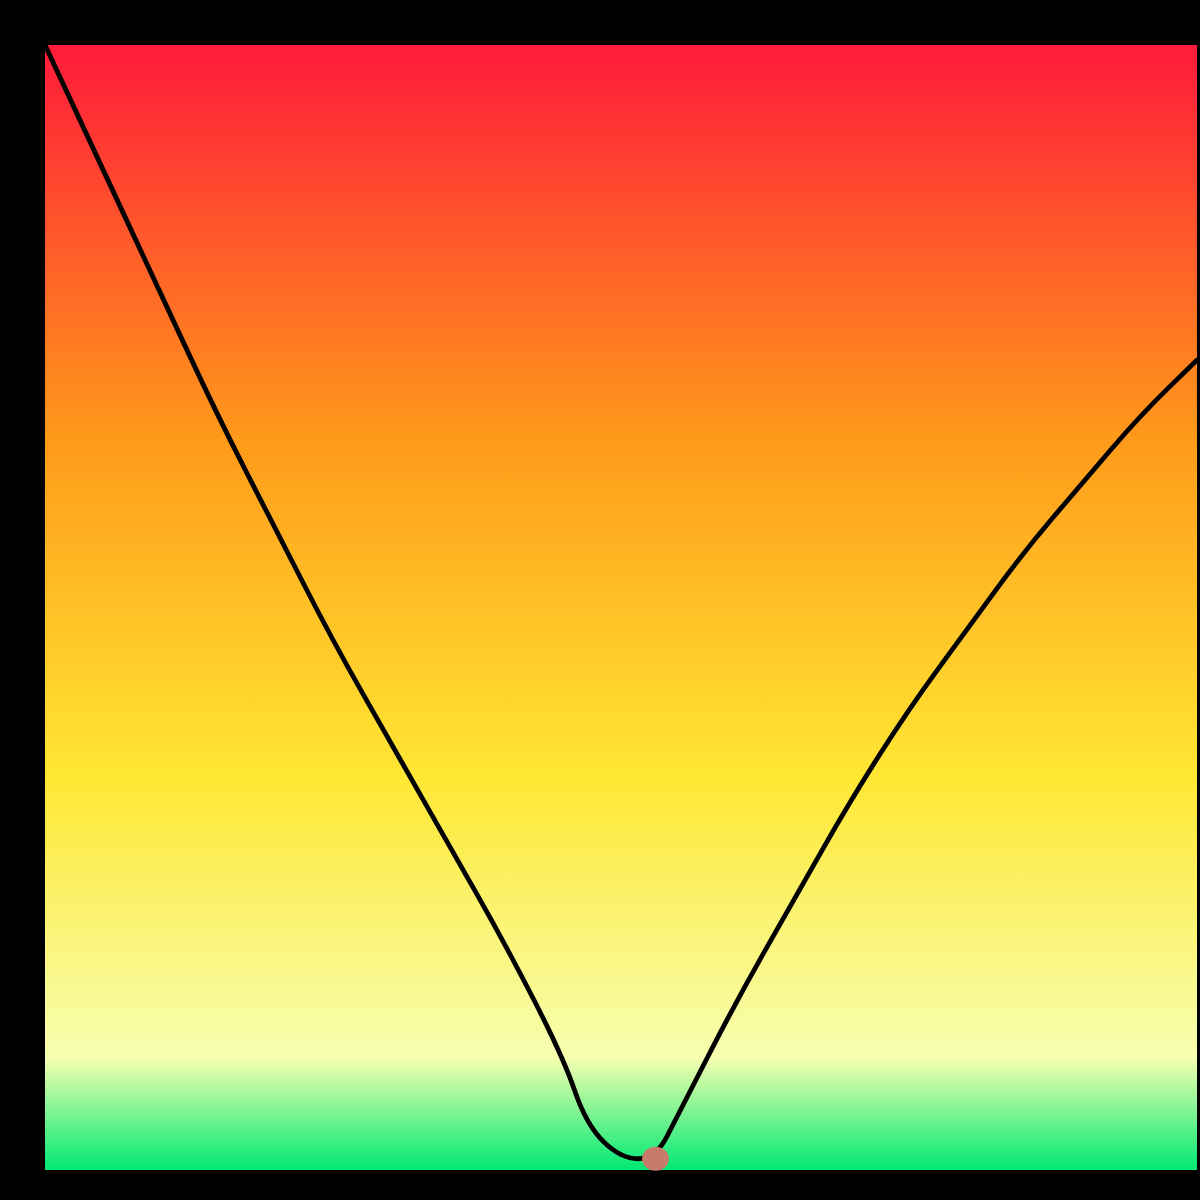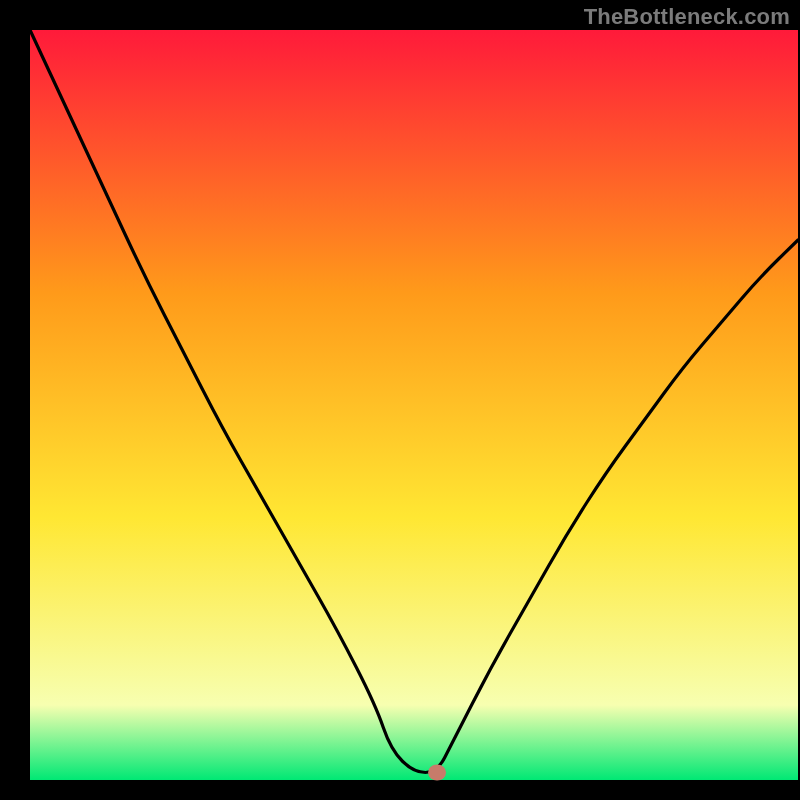--- a/index.html
+++ b/index.html
@@ -30,21 +30,20 @@
   svg {
     position: absolute;
     top: 0;
     left: 0;
   }
 </style>
 </head>
 <body>
 
 <div class="chart-container">
-  <div class="attribution">TheBottleneck.com</div>
   <svg id="chart-svg" width="800" height="800" viewBox="0 0 800 800">
     <defs>
       <linearGradient id="bg-grad" x1="0" y1="0" x2="0" y2="1">
         <stop id="g0" offset="0%" stop-color="#ff1a3a"></stop>
         <stop id="g1" offset="35%" stop-color="#ff9a1a"></stop>
         <stop id="g2" offset="65%" stop-color="#ffe733"></stop>
         <stop id="g3" offset="90%" stop-color="#f7ffb0"></stop>
         <stop id="g4" offset="100%" stop-color="#00e874"></stop>
       </linearGradient>
     </defs>

